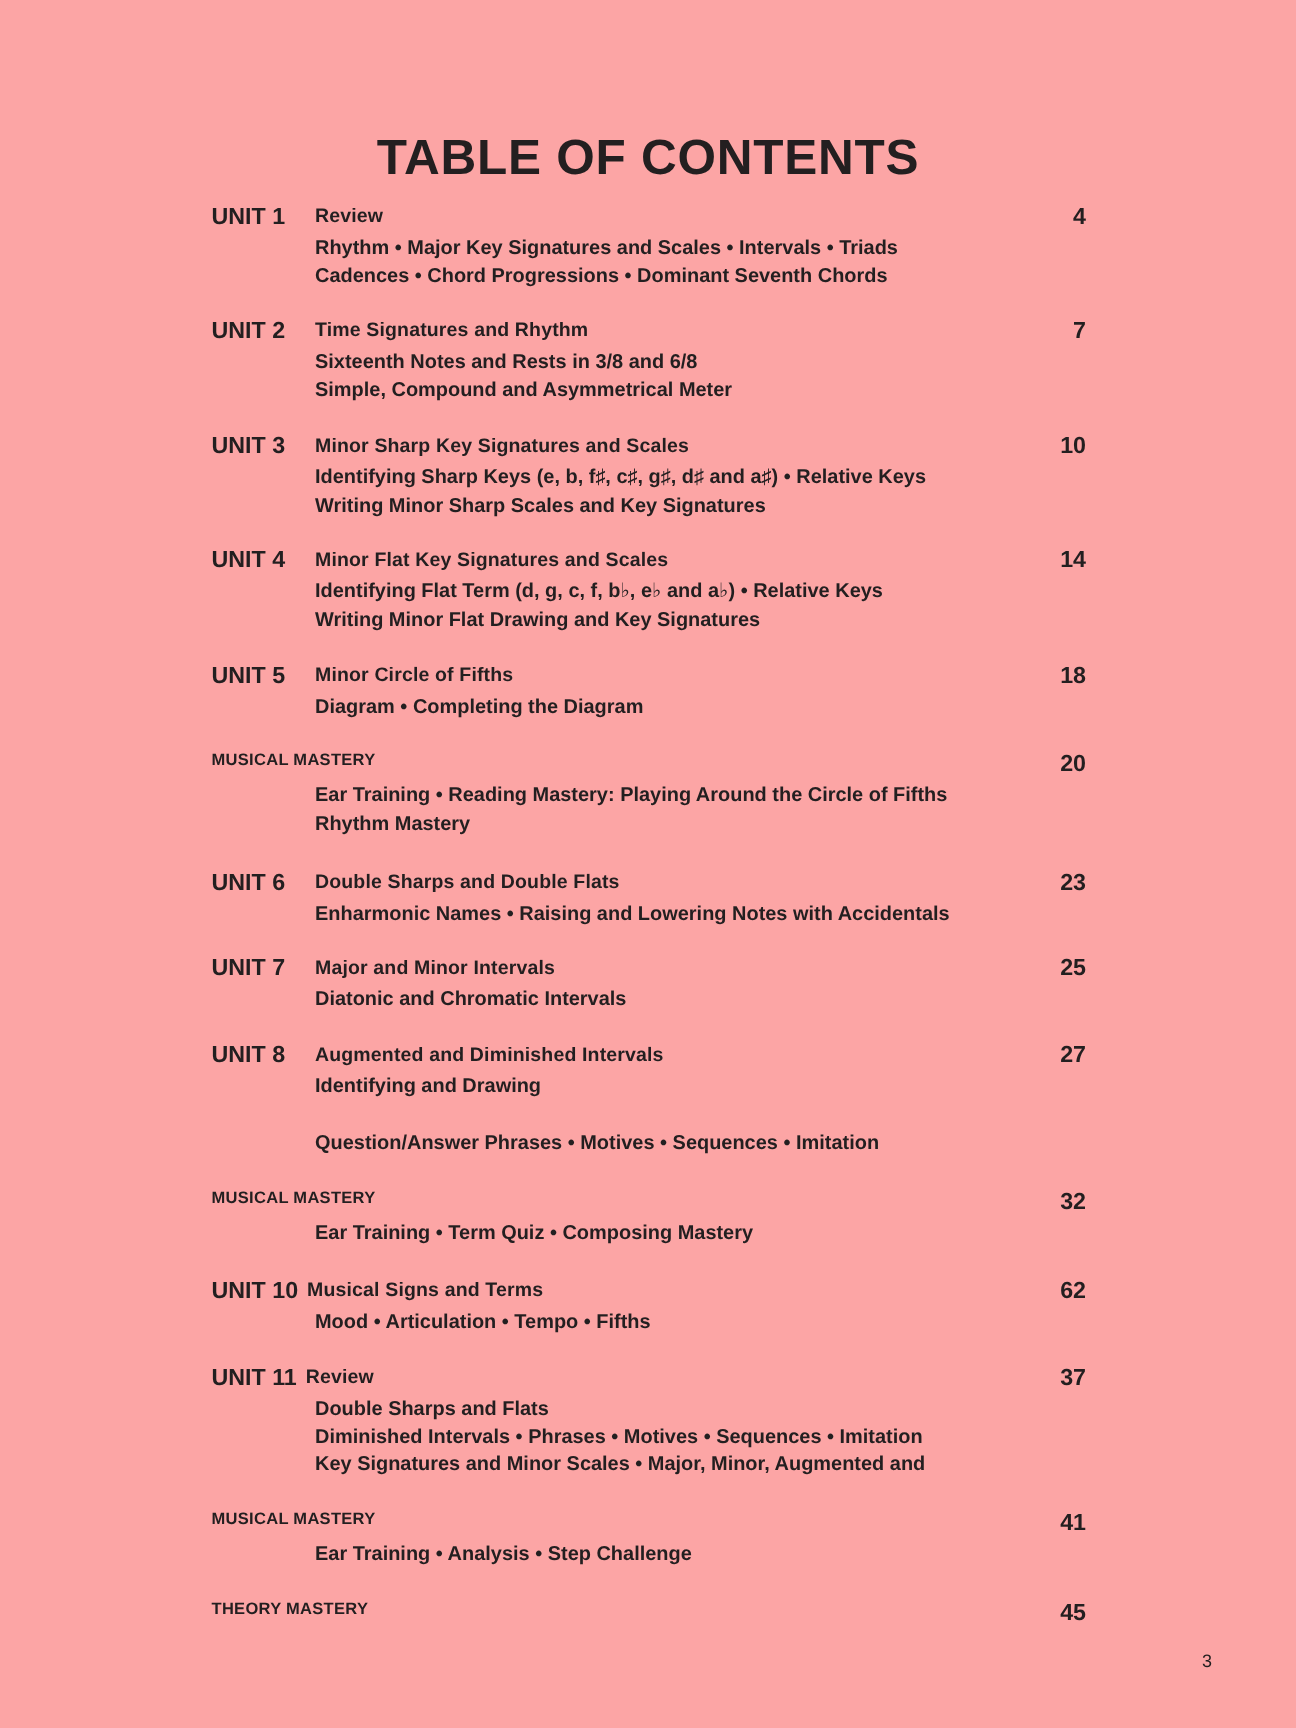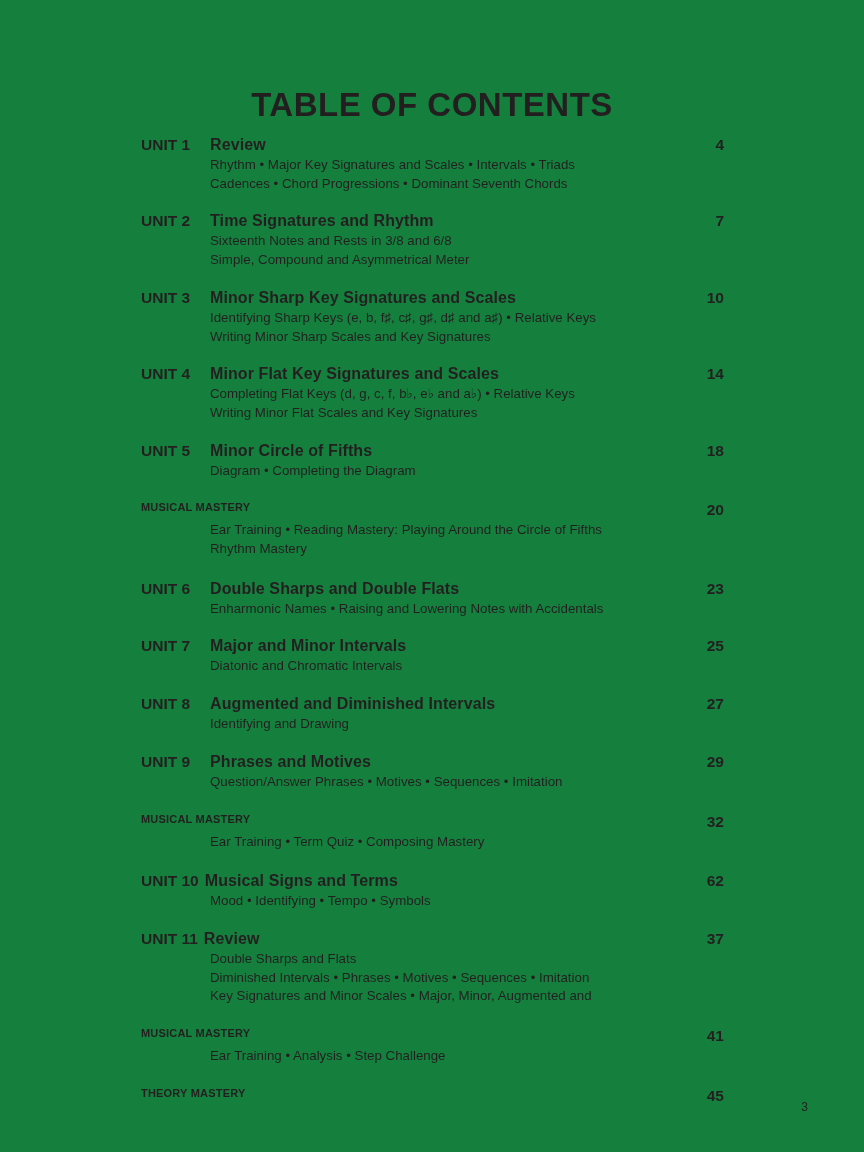--- a/index.html
+++ b/index.html
@@ -14,21 +14,21 @@
     position: relative;
     font-family: "Liberation Sans", "DejaVu Sans", sans-serif;
     color: #231f20;
     overflow: hidden;
   }
   .page {
     position: absolute;
     left: 0; top: 0;
     width: 864px;
     height: 1152px;
-    background: #15803d;
+    background: #fca5a5;
   }
   .toc-title {
     position: absolute;
     left: 0;
     top: 86px;
     width: 864px;
     text-align: center;
     font-size: 33px;
     font-weight: bold;
     letter-spacing: 0.5px;
@@ -56,21 +56,21 @@
     white-space: nowrap;
     flex: 0 0 auto;
   }
   .unit-label.fixed-col {
     width: 69px;
   }
   .unit-label.wide-col {
     padding-right: 6px;
   }
   .entry-title {
-    font-size: 16px;
+    font-size: 13px;
     font-weight: bold;
     color: #231f20;
     white-space: nowrap;
     flex: 1 1 auto;
     letter-spacing: 0.1px;
   }
   .mastery-label {
     font-size: 11px;
     font-weight: bold;
     color: #231f20;
@@ -92,21 +92,21 @@
     padding-left: 0;
   }
   .sublines.mastery-indent {
     margin-left: 69px;
   }
   .subline {
     font-size: 13.3px;
     line-height: 18.7px;
     color: #231f20;
     white-space: nowrap;
-    font-weight: normal;
+    font-weight: bold;
   }
   .entry.spaced {
     margin-top: 19px;
   }
   .entry.spaced-lg {
     margin-top: 21px;
   }
   .folio {
     position: absolute;
     right: 56px;
@@ -157,22 +157,22 @@
           <div class="subline">Writing Minor Sharp Scales and Key Signatures</div>
         </div>
       </div>
       <div class="entry spaced">
         <div class="entry-head">
           <span class="unit-label fixed-col">UNIT 4</span>
           <span class="entry-title">Minor Flat Key Signatures and Scales</span>
           <span class="page-num">14</span>
         </div>
         <div class="sublines">
-          <div class="subline">Completing Flat Keys (d, g, c, f, b♭, e♭ and a♭) • Relative Keys</div>
-          <div class="subline">Writing Minor Flat Scales and Key Signatures</div>
+          <div class="subline">Identifying Flat Term (d, g, c, f, b♭, e♭ and a♭) • Relative Keys</div>
+          <div class="subline">Writing Minor Flat Drawing and Key Signatures</div>
         </div>
       </div>
       <div class="entry spaced">
         <div class="entry-head">
           <span class="unit-label fixed-col">UNIT 5</span>
           <span class="entry-title">Minor Circle of Fifths</span>
           <span class="page-num">18</span>
         </div>
         <div class="sublines">
           <div class="subline">Diagram • Completing the Diagram</div>
@@ -212,46 +212,41 @@
         <div class="entry-head">
           <span class="unit-label fixed-col">UNIT 8</span>
           <span class="entry-title">Augmented and Diminished Intervals</span>
           <span class="page-num">27</span>
         </div>
         <div class="sublines">
           <div class="subline">Identifying and Drawing</div>
         </div>
       </div>
       <div class="entry spaced">
-        <div class="entry-head">
-          <span class="unit-label fixed-col">UNIT 9</span>
-          <span class="entry-title">Phrases and Motives</span>
-          <span class="page-num">29</span>
-        </div>
         <div class="sublines">
           <div class="subline">Question/Answer Phrases • Motives • Sequences • Imitation</div>
         </div>
       </div>
       <div class="entry spaced-lg">
         <div class="entry-head">
           <span class="mastery-label">MUSICAL MASTERY</span>
           <span class="page-num">32</span>
         </div>
         <div class="sublines mastery-indent">
           <div class="subline">Ear Training • Term Quiz • Composing Mastery</div>
         </div>
       </div>
       <div class="entry spaced-lg">
         <div class="entry-head">
           <span class="unit-label wide-col">UNIT 10</span>
           <span class="entry-title">Musical Signs and Terms</span>
           <span class="page-num">62</span>
         </div>
         <div class="sublines">
-          <div class="subline">Mood • Identifying • Tempo • Symbols</div>
+          <div class="subline">Mood • Articulation • Tempo • Fifths</div>
         </div>
       </div>
       <div class="entry spaced">
         <div class="entry-head">
           <span class="unit-label wide-col">UNIT 11</span>
           <span class="entry-title">Review</span>
           <span class="page-num">37</span>
         </div>
         <div class="sublines">
           <div class="subline">Double Sharps and Flats</div>

